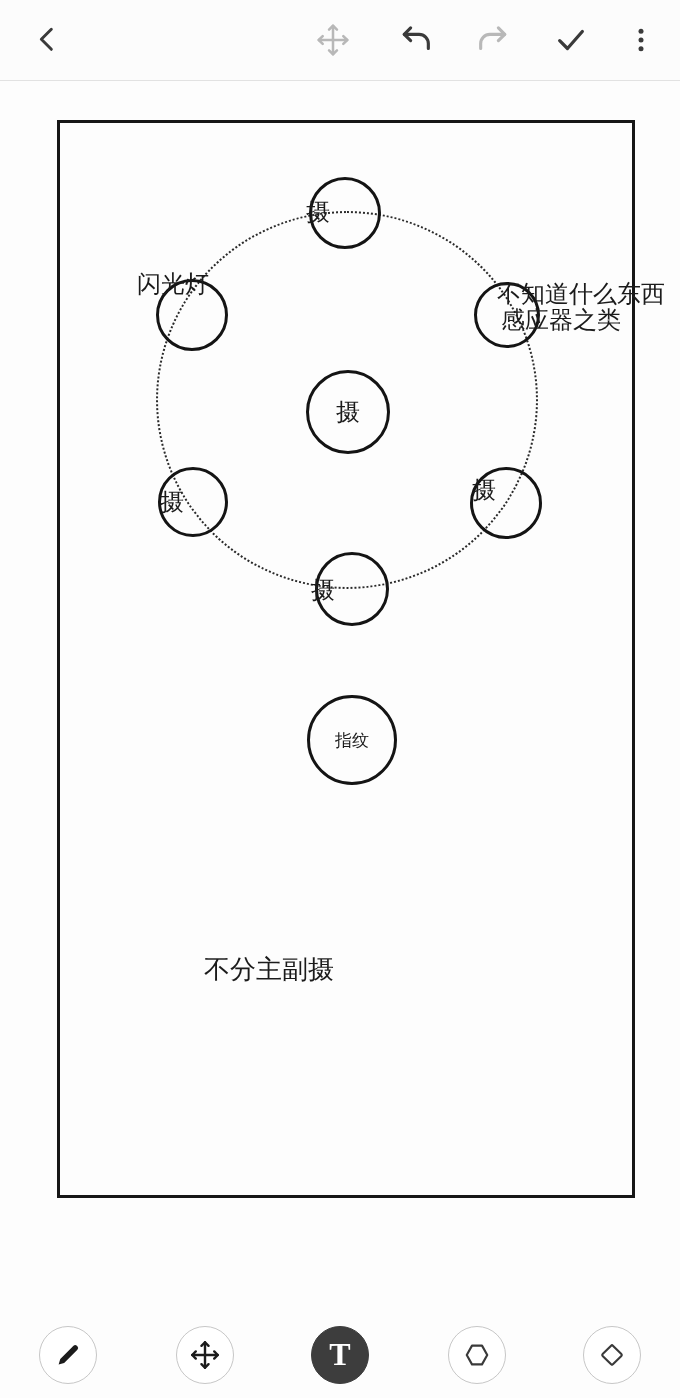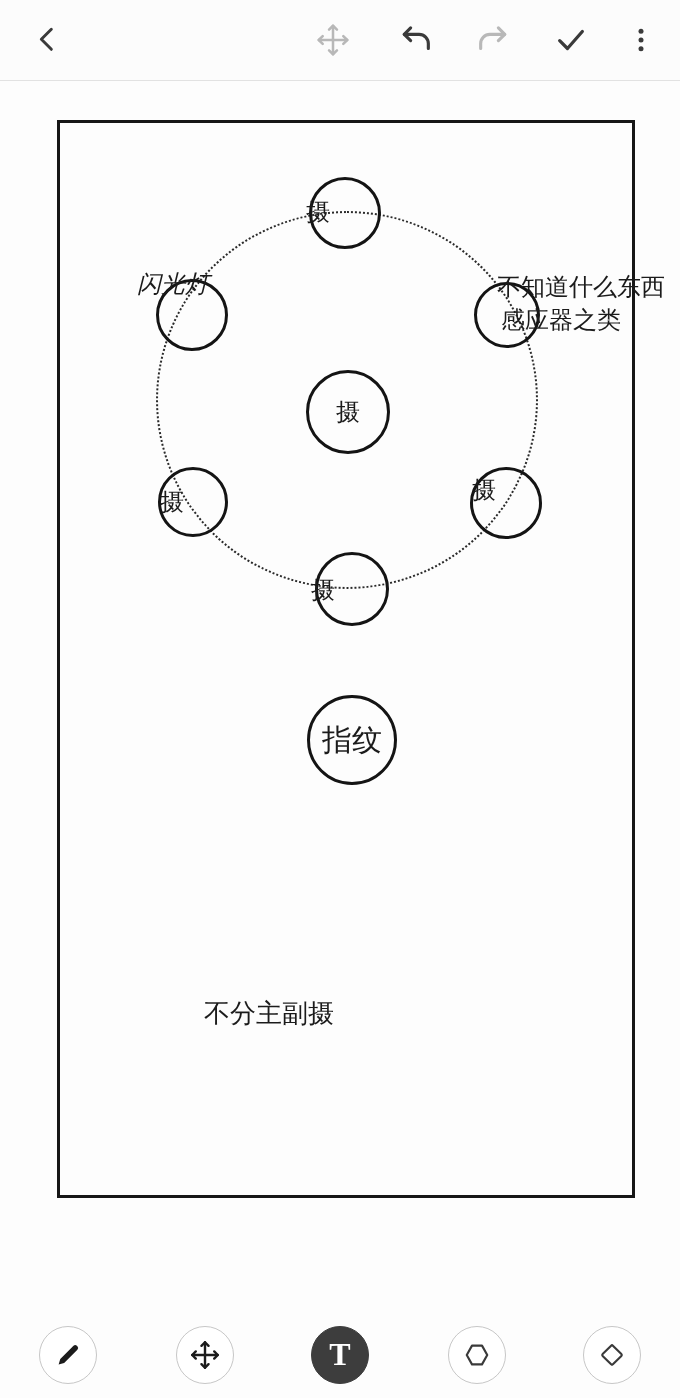--- a/index.html
+++ b/index.html
@@ -46,29 +46,29 @@
   .c-flash  { left:156px; top:279px; width:72px; height:72px; }
   .c-sensor { left:474px; top:282px; width:66px; height:66px; }
   .c-center { left:306px; top:370px; width:84px; height:84px; }
   .c-left   { left:158px; top:467px; width:70px; height:70px; }
   .c-right  { left:470px; top:467px; width:72px; height:72px; }
   .c-bottom { left:315px; top:552px; width:74px; height:74px; }
   .c-finger { left:307px; top:695px; width:90px; height:90px; }
 
   .lbl { position:absolute; font-size:24px; line-height:1.1; color:#1b1b1b; white-space:nowrap; }
   .lbl-top    { left:306px; top:199px; }
-  .lbl-flash  { left:137px; top:271px;font-style:italic; }
-  .lbl-sensor1{ left:497px; top:274px; }
+  .lbl-flash  { left:137px; top:271px; }
+  .lbl-sensor1{ left:497px; top:281px; }
   .lbl-sensor2{ left:501px; top:307px; }
   .lbl-left   { left:160px; top:489px; }
   .lbl-right  { left:472px; top:477px; }
   .lbl-bottom { left:311px; top:577px; }
   .lbl-in { font-size:24px; color:#1b1b1b; }
-  .lbl-finger { font-size:30px; color:#1b1b1b; }
-  .lbl-note { position:absolute; left:204px; top:996px; font-size:26px; color:#1b1b1b; white-space:nowrap; }
+  .lbl-finger { font-size:17px; color:#1b1b1b; }
+  .lbl-note { position:absolute; left:204px; top:952px; font-size:26px; color:#1b1b1b; white-space:nowrap; }
 
   
   .tool {
     position:absolute; top:1326px; width:58px; height:58px; border-radius:50%;
     border:1.5px solid #c7c7c7; background:#fff;
     display:flex; align-items:center; justify-content:center; cursor:pointer; color:#3a3a3a;
   }
   .tool.active { background:#3d3d3d; border-color:#3d3d3d; color:#fff; }
   .tool-pen    { left:39px; }
   .tool-move   { left:176px; }

